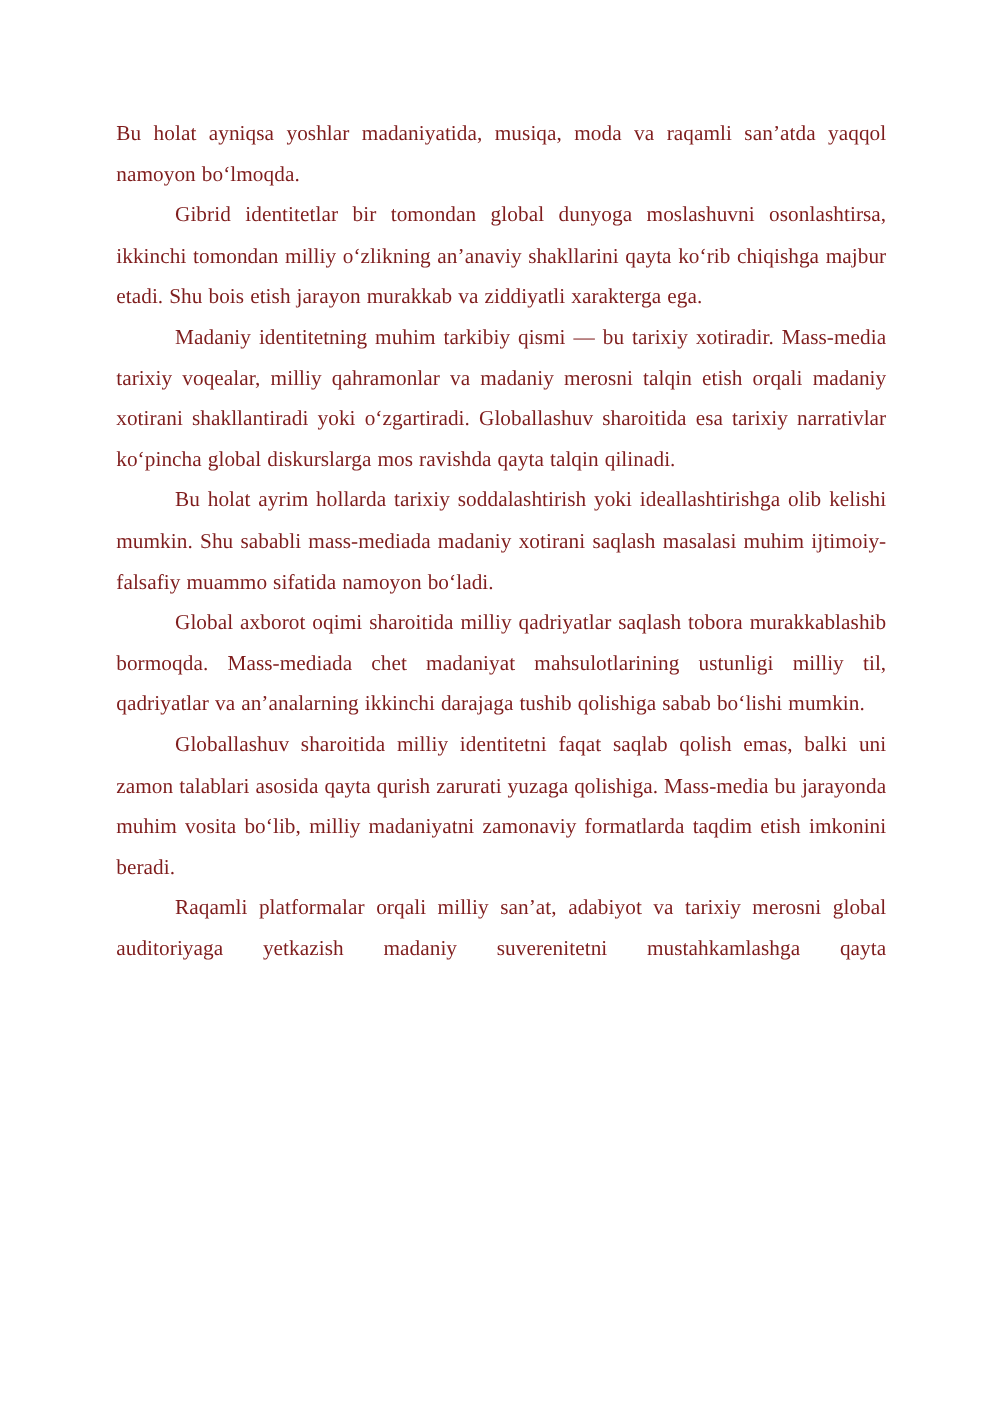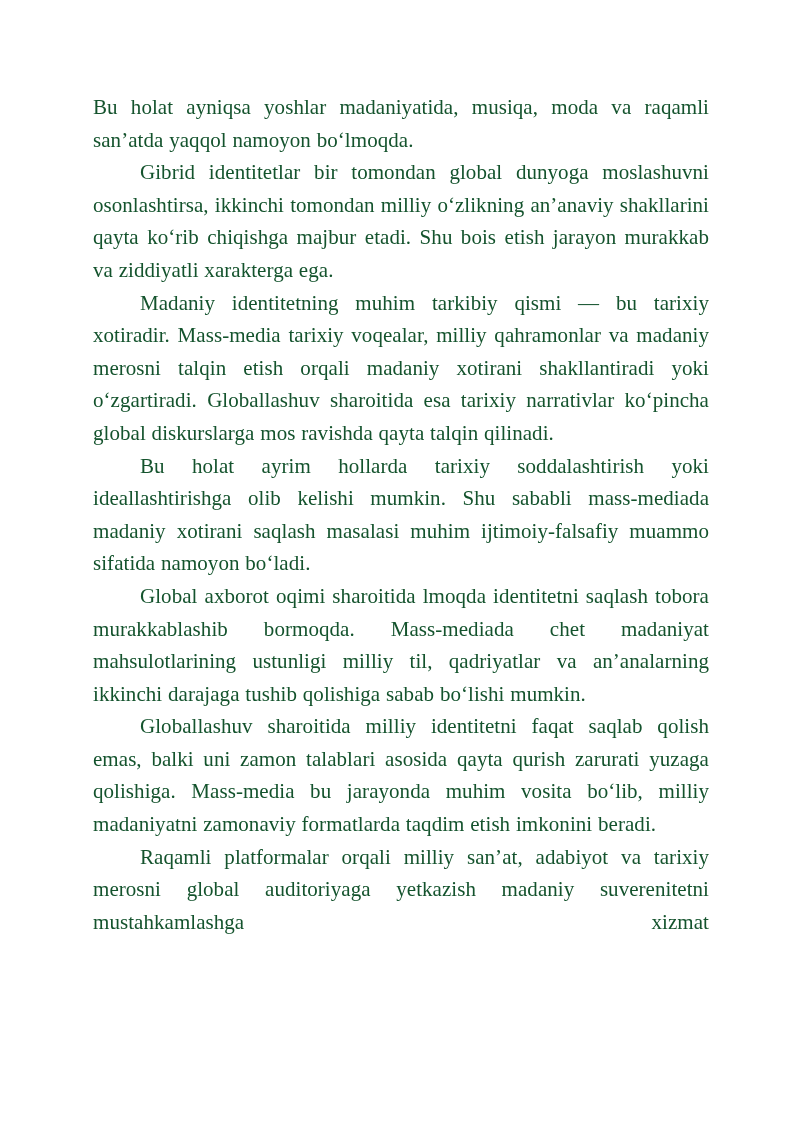--- a/index.html
+++ b/index.html
@@ -17,23 +17,23 @@
   }
   .text-block {
     position: absolute;
     left: 93px;
     top: 91px;
     width: 616px;
   }
   .text-block p {
     margin: 0;
     padding: 0;
-    font-size: 21px;
+    font-size: 17px;
     line-height: 32.6px;
-    color: #14532d;
+    color: #7f1d1d;
     text-align: justify;
     letter-spacing: 0.05px;
     word-spacing: 0.5px;
   }
   .text-block p.indent {
     text-indent: 47px;
   }
   
   .text-block p.cut {
     text-align-last: justify;
@@ -41,17 +41,17 @@
 </style>
 </head>
 <body>
 
 <div class="page">
   <div class="text-block">
     <p>Bu holat ayniqsa yoshlar madaniyatida, musiqa, moda va raqamli san’atda yaqqol namoyon bo‘lmoqda.</p>
     <p class="indent">Gibrid identitetlar bir tomondan global dunyoga moslashuvni osonlashtirsa, ikkinchi tomondan milliy o‘zlikning an’anaviy shakllarini qayta ko‘rib chiqishga majbur etadi. Shu bois etish jarayon murakkab va ziddiyatli xarakterga ega.</p>
     <p class="indent">Madaniy identitetning muhim tarkibiy qismi — bu tarixiy xotiradir. Mass-media tarixiy voqealar, milliy qahramonlar va madaniy merosni talqin etish orqali madaniy xotirani shakllantiradi yoki o‘zgartiradi. Globallashuv sharoitida esa tarixiy narrativlar ko‘pincha global diskurslarga mos ravishda qayta talqin qilinadi.</p>
     <p class="indent">Bu holat ayrim hollarda tarixiy soddalashtirish yoki ideallashtirishga olib kelishi mumkin. Shu sababli mass-mediada madaniy xotirani saqlash masalasi muhim ijtimoiy-falsafiy muammo sifatida namoyon bo‘ladi.</p>
-    <p class="indent">Global axborot oqimi sharoitida lmoqda identitetni saqlash tobora murakkablashib bormoqda. Mass-mediada chet madaniyat mahsulotlarining ustunligi milliy til, qadriyatlar va an’analarning ikkinchi darajaga tushib qolishiga sabab bo‘lishi mumkin.</p>
+    <p class="indent">Global axborot oqimi sharoitida milliy qadriyatlar saqlash tobora murakkablashib bormoqda. Mass-mediada chet madaniyat mahsulotlarining ustunligi milliy til, qadriyatlar va an’analarning ikkinchi darajaga tushib qolishiga sabab bo‘lishi mumkin.</p>
     <p class="indent">Globallashuv sharoitida milliy identitetni faqat saqlab qolish emas, balki uni zamon talablari asosida qayta qurish zarurati yuzaga qolishiga. Mass-media bu jarayonda muhim vosita bo‘lib, milliy madaniyatni zamonaviy formatlarda taqdim etish imkonini beradi.</p>
-    <p class="indent cut">Raqamli platformalar orqali milliy san’at, adabiyot va tarixiy merosni global auditoriyaga yetkazish madaniy suverenitetni mustahkamlashga xizmat</p>
+    <p class="indent cut">Raqamli platformalar orqali milliy san’at, adabiyot va tarixiy merosni global auditoriyaga yetkazish madaniy suverenitetni mustahkamlashga qayta</p>
   </div>
 </div>
 
 </body></html>

